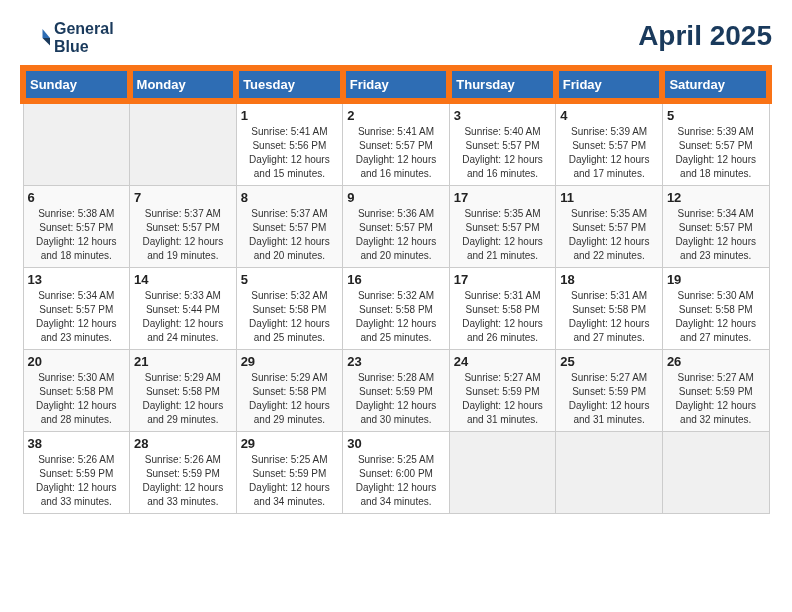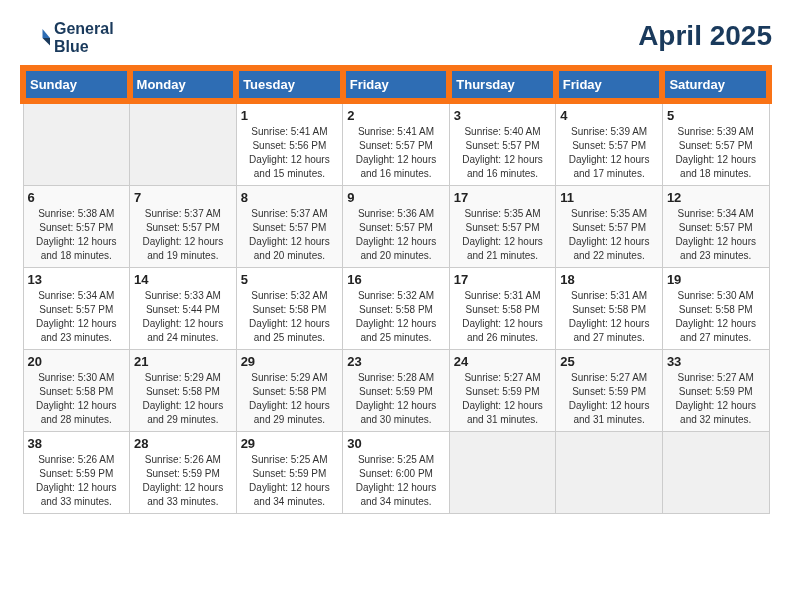--- a/index.html
+++ b/index.html
@@ -308,21 +308,21 @@
 and 31 minutes.</div>
         </td>
         <td>
           <div class="day-num">25</div>
           <div class="day-info" style="white-space: pre-line;">Sunrise: 5:27 AM
 Sunset: 5:59 PM
 Daylight: 12 hours
 and 31 minutes.</div>
         </td>
         <td>
-          <div class="day-num">33</div>
+          <div class="day-num">26</div>
           <div class="day-info" style="white-space: pre-line;">Sunrise: 5:27 AM
 Sunset: 5:59 PM
 Daylight: 12 hours
 and 32 minutes.</div>
         </td>
       </tr>
       <tr class="row-white">
         <td>
           <div class="day-num">38</div>
           <div class="day-info" style="white-space: pre-line;">Sunrise: 5:26 AM

